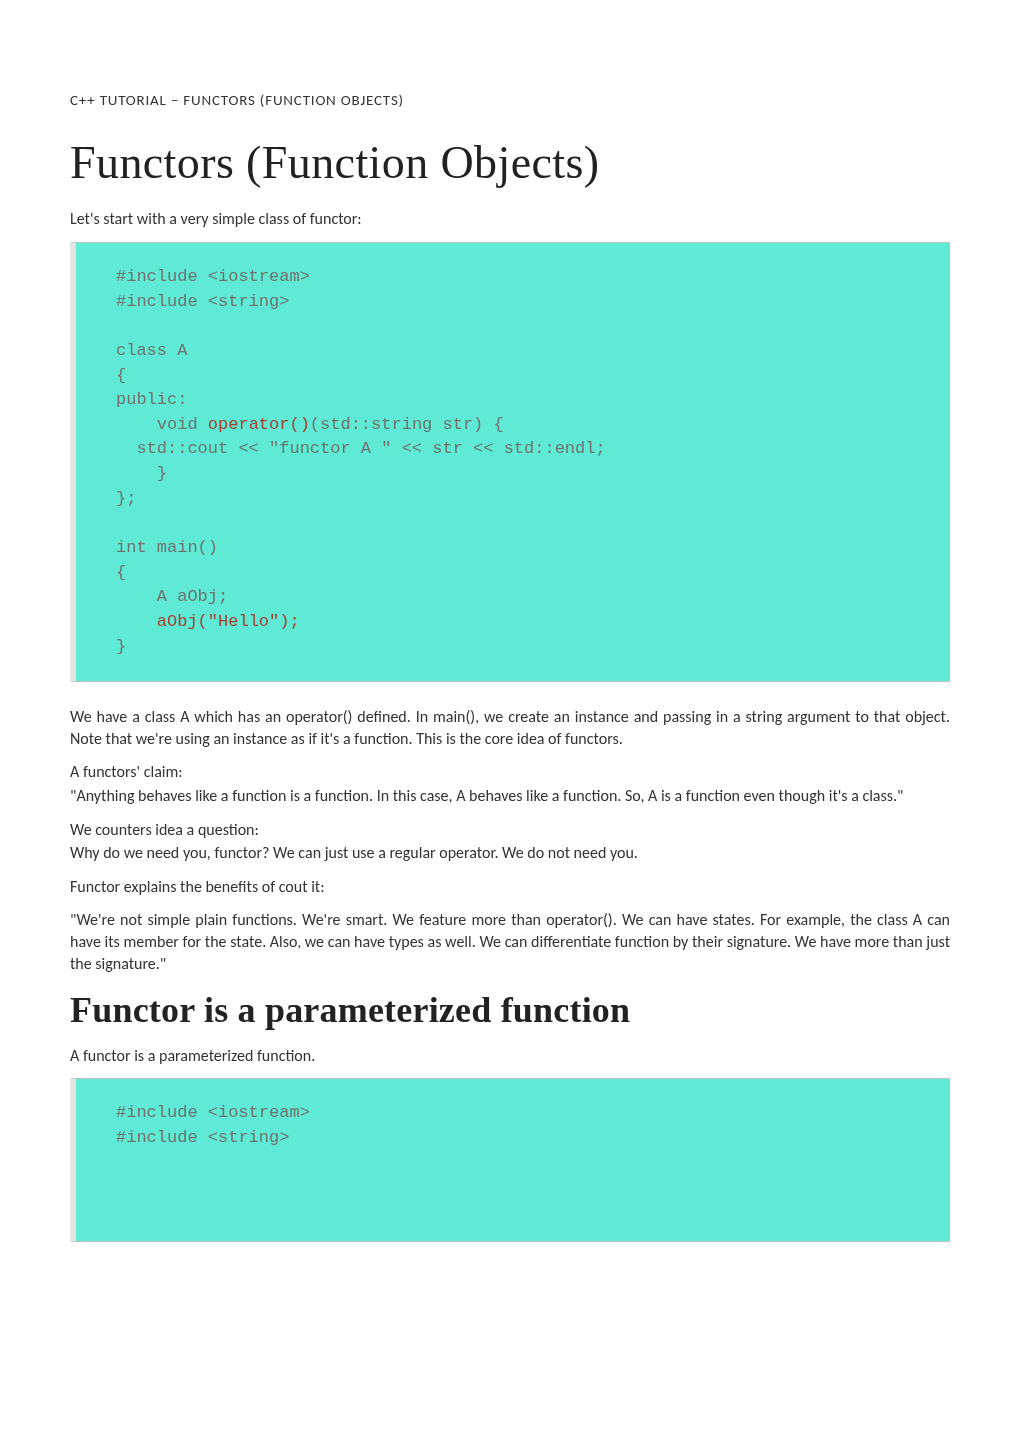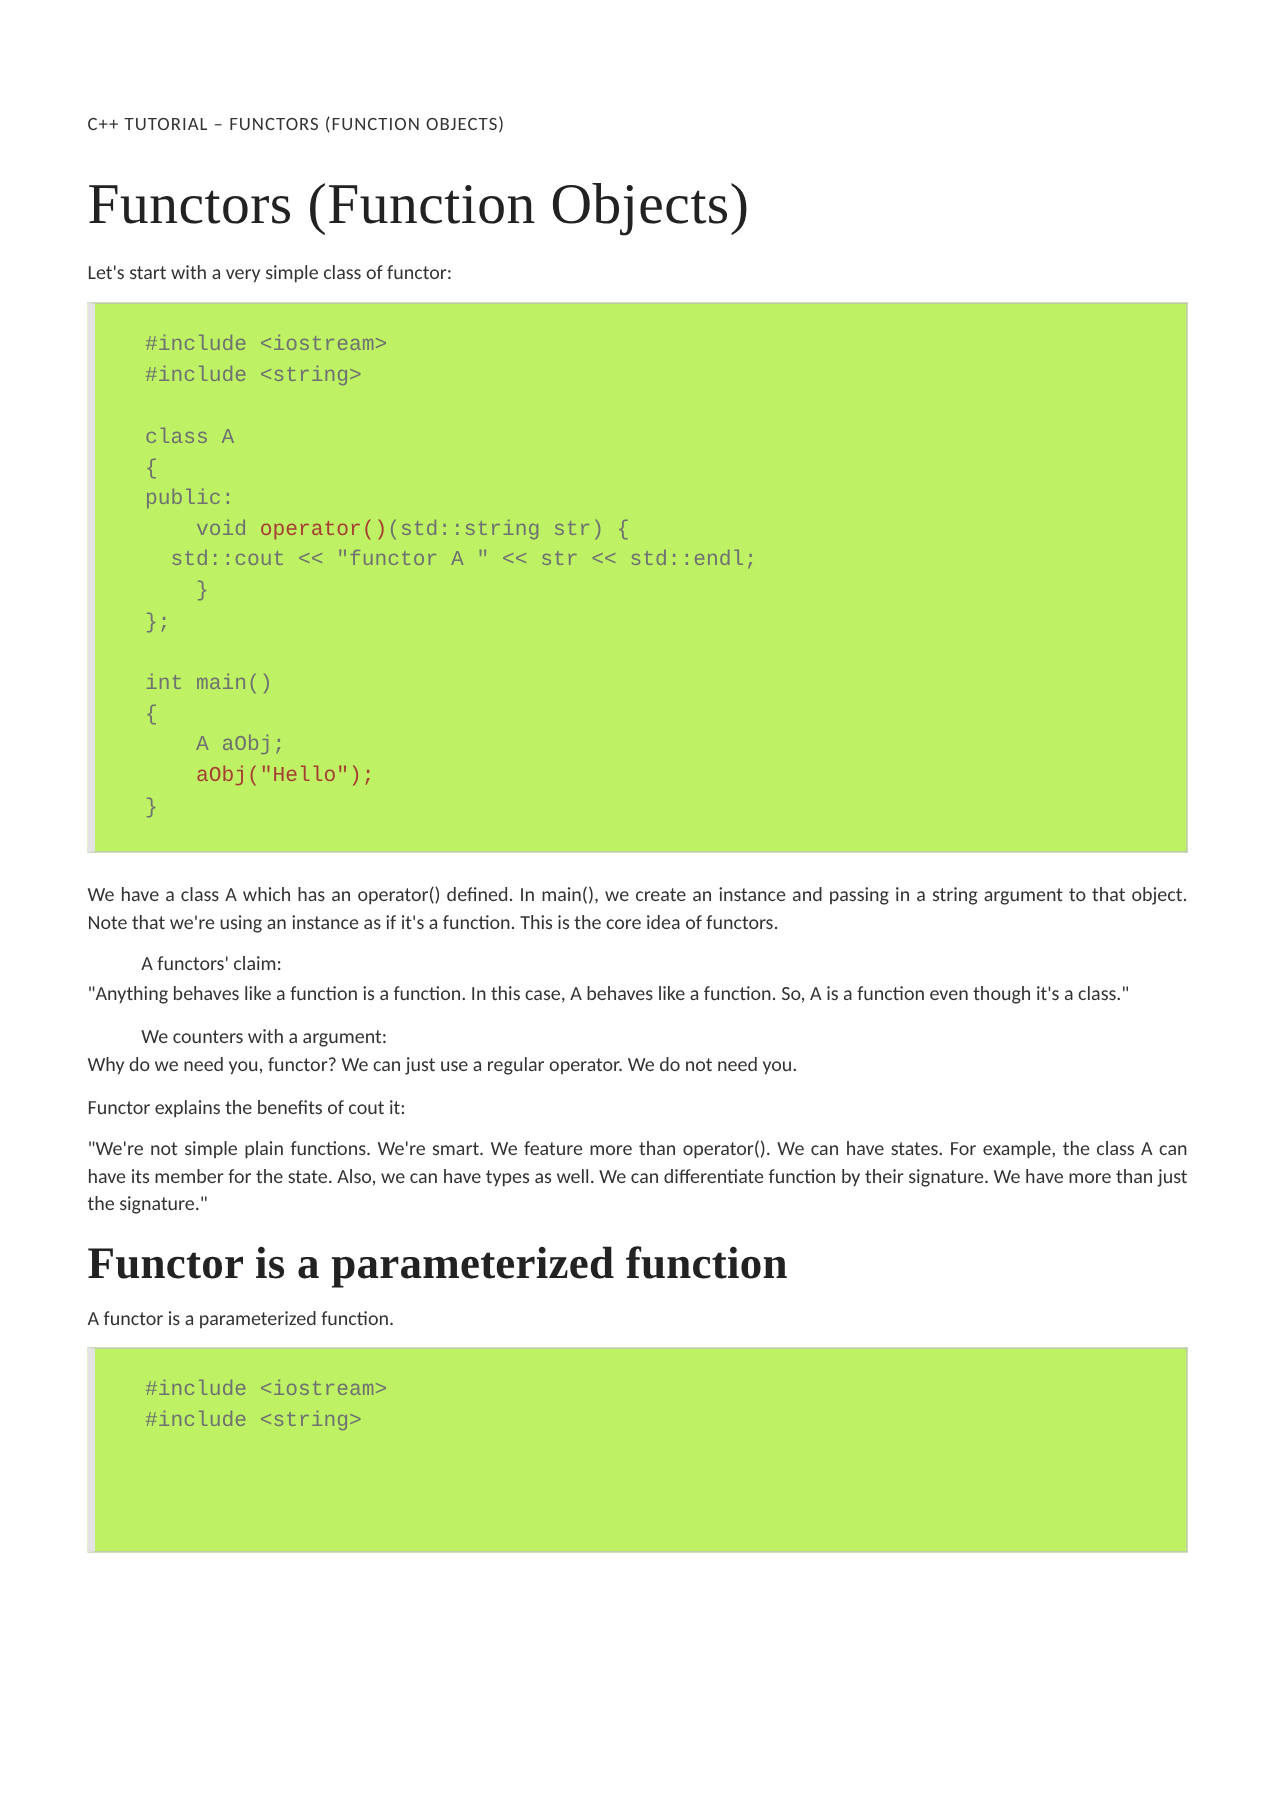--- a/index.html
+++ b/index.html
@@ -39,26 +39,25 @@
     letter-spacing: 0.2px;
   }
   p {
     font-size: 16px;
     color: #333;
     margin-bottom: 12px;
     text-align: justify;
   }
   p.nomargin {
     margin-bottom: 2px;
-    margin-left: 43px;
   }
   .code-frame {
     border: 1px solid #c0c0c0;
     border-left: 6px solid #e3e3e3;
-    background: #bef264;
+    background: #5eead4;
     padding: 22px 20px 22px 40px;
     margin: 10px 0 24px 0;
   }
   pre {
     font-family: "Courier New", Courier, monospace;
     font-size: 17px;
     line-height: 1.45;
     white-space: pre;
     color: #6f7270;
   }
@@ -94,21 +93,21 @@
 <span>    A aObj;</span>
 <span>    </span><span class="hlstr">aObj("Hello");</span>
 <span>}</span></pre>
 </div>
 
 <p>We have a class A which has an operator() defined. In main(), we create an instance and passing in a string argument to that object. Note that we're using an instance as if it's a function. This is the core idea of functors.</p>
 
 <p class="nomargin">A functors' claim:</p>
 <p>"Anything behaves like a function is a function. In this case, A behaves like a function. So, A is a function even though it's a class."</p>
 
-<p class="nomargin">We counters with a argument:</p>
+<p class="nomargin">We counters idea a question:</p>
 <p>Why do we need you, functor? We can just use a regular operator. We do not need you.</p>
 
 <p>Functor explains the benefits of cout it:</p>
 
 <p>"We're not simple plain functions. We're smart. We feature more than operator(). We can have states. For example, the class A can have its member for the state. Also, we can have types as well. We can differentiate function by their signature. We have more than just the signature."</p>
 
 <h2>Functor is a parameterized function</h2>
 
 <p>A functor is a parameterized function.</p>
 

